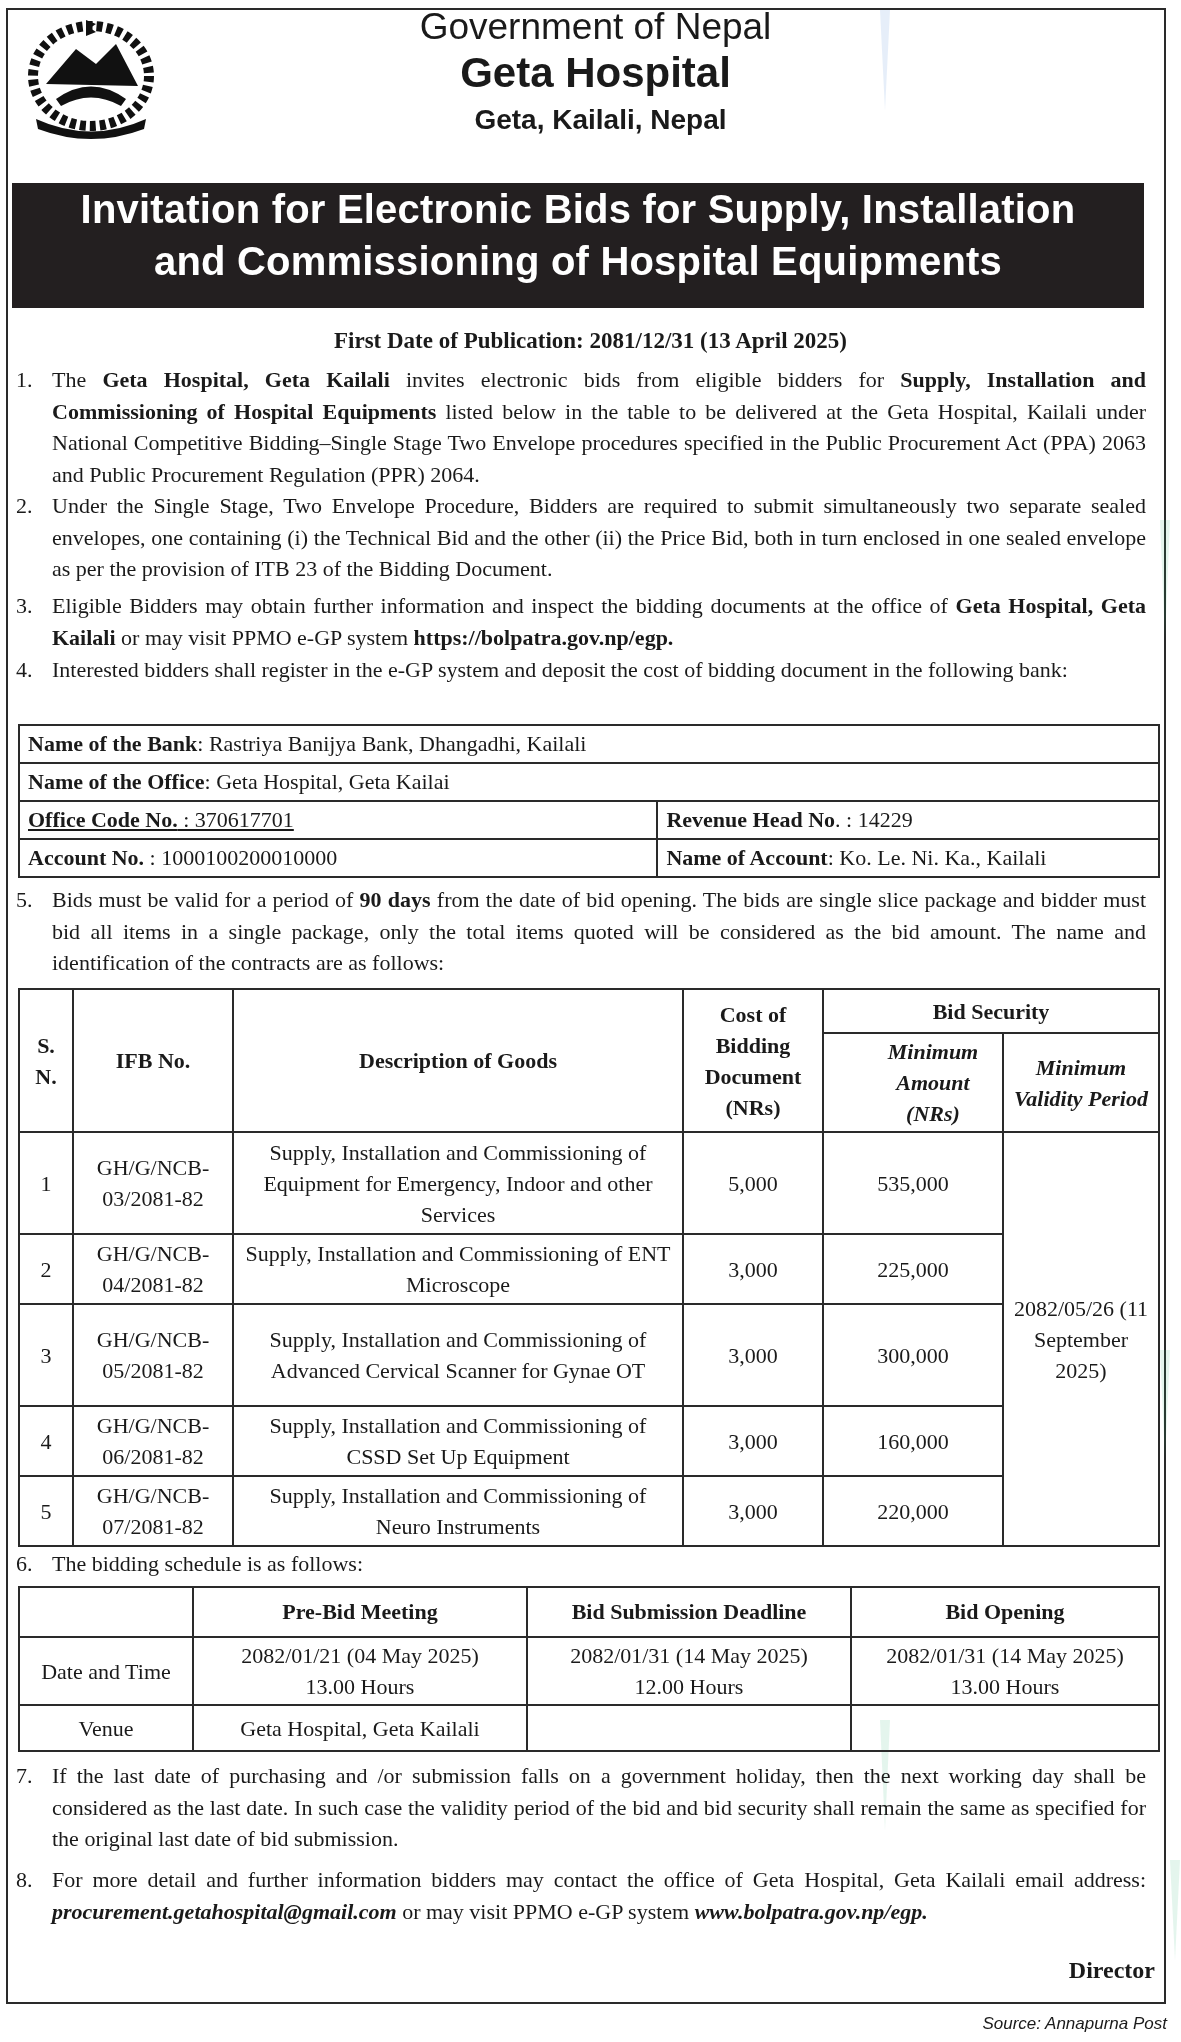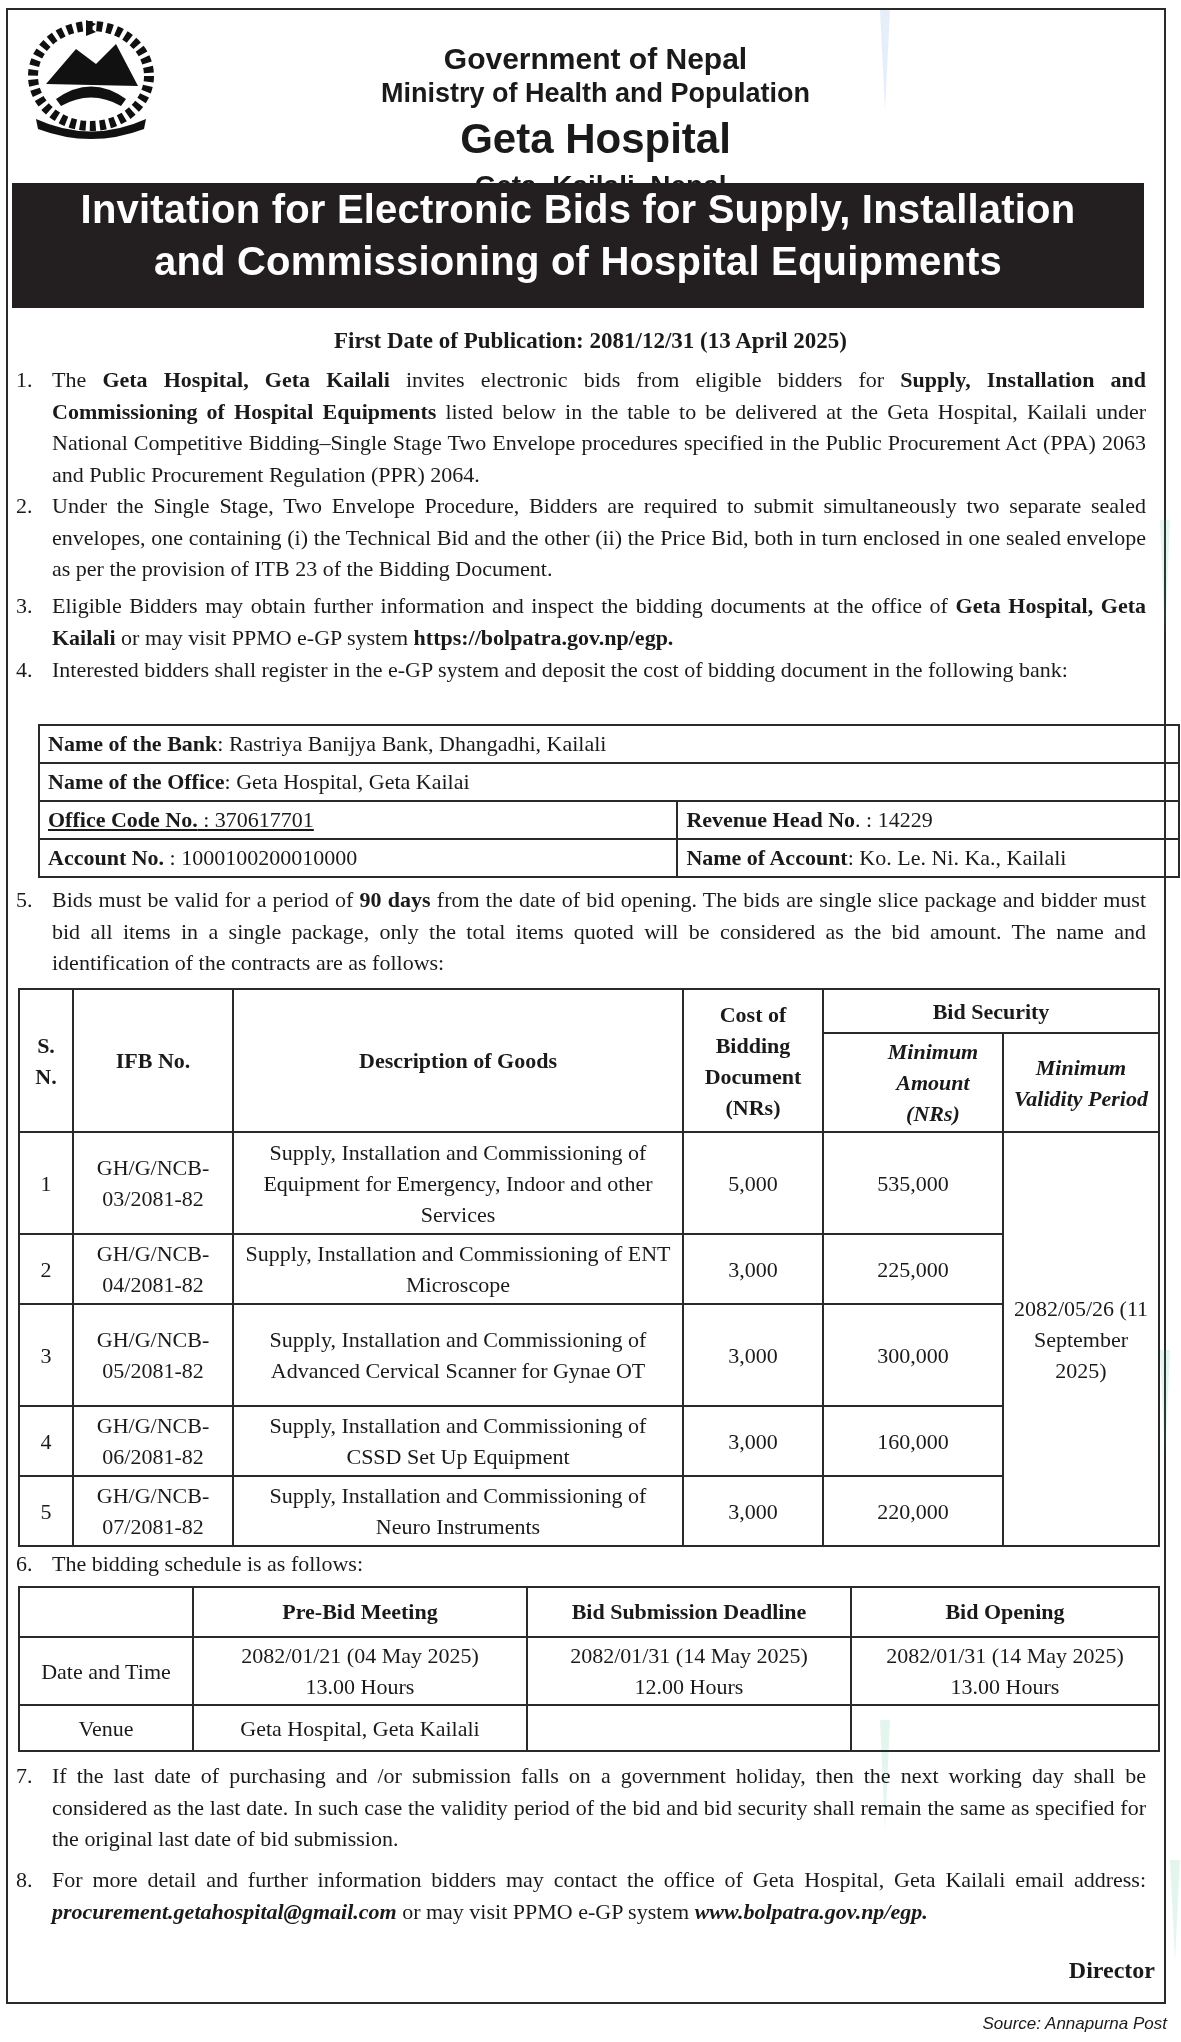--- a/index.html
+++ b/index.html
@@ -6,42 +6,42 @@
   body { width: 1181px; height: 2042px; position: relative; overflow: hidden; color: #1a1a1a; }
   .frame {
     position: absolute; left: 6px; top: 8px; width: 1160px; height: 1996px;
     border: 2px solid #2a2a2a; box-sizing: border-box; background: #fff;
   }
   .sans { font-family: "Liberation Sans", "DejaVu Sans", sans-serif; }
   .serif { font-family: "Liberation Serif", "DejaVu Serif", serif; }
 
   .logo { position: absolute; left: 16px; top: 14px; width: 150px; height: 130px; }
   .hdr { position: absolute; left: 0; right: 0; top: 10px; text-align: center; }
-  .hdr .l1 { font-size: 30px; font-weight: bold; line-height: 34px; margin-left: 10px; margin-top: 32px; }
+  .hdr .l1 { font-size: 37px; font-weight: normal; line-height: 34px; margin-left: 10px; }
   .hdr .l2 { font-size: 27px; font-weight: bold; line-height: 34px; margin-left: 10px; }
   .hdr .l3 { font-size: 42px; font-weight: bold; line-height: 58px; margin-left: 10px; }
   .hdr .l4 { font-size: 28px; font-weight: bold; line-height: 36px; margin-left: 20px; }
 
   .banner {
     position: absolute; left: 12px; top: 183px; width: 1132px; height: 125px;
     background: #231f20; color: #fff; text-align: center;
     font-size: 40px; font-weight: bold; line-height: 52px; box-sizing: border-box;
     letter-spacing: 0.2px;
   }
   .pubdate { position: absolute; left: 0; right: 0; top: 328px; text-align: center; font-size: 23px; font-weight: bold; }
 
   .para { position: absolute; left: 16px; width: 1130px; font-size: 22px; line-height: 31.5px; text-align: justify; }
   .para .num { position: absolute; left: 0; top: 0; }
   .para .txt { display: block; padding-left: 36px; }
   b.i, .bi { font-weight: bold; font-style: italic; }
 
   table { border-collapse: collapse; position: absolute; }
   td, th { border: 2px solid #2a2a2a; font-family: "Liberation Serif", "DejaVu Serif", serif; font-size: 22px; }
 
-  .bank { left: 18px; top: 724px; width: 1142px; margin-left: 20px; }
+  .bank { left: 18px; top: 724px; width: 1142px; }
   .bank td { height: 36px; padding: 0 8px; text-align: left; }
 
   .goods { left: 18px; top: 988px; width: 1142px; }
   .goods th { font-weight: bold; text-align: center; line-height: 31px; padding: 2px 4px; }
   .goods th.it { font-style: italic; }
   .goods td { text-align: center; line-height: 31px; padding: 2px 6px; }
 
   .sched { left: 18px; top: 1586px; width: 1142px; }
   .sched th { font-weight: bold; height: 46px; text-align: center; }
   .sched td { text-align: center; line-height: 31px; padding: 2px 4px; }
@@ -67,21 +67,20 @@
 <svg class="logo" viewBox="0 0 150 130">
   <ellipse cx="75" cy="62" rx="58" ry="50" fill="none" stroke="#111" stroke-width="10" stroke-dasharray="6 4"></ellipse>
   <polygon points="30,70 60,35 80,50 100,30 122,72" fill="#111"></polygon>
   <path d="M40 85 Q75 60 110 85 L105 92 Q75 75 45 92 Z" fill="#111"></path>
   <polygon points="70,6 70,22 80,18 74,14 80,10" fill="#111"></polygon>
   <path d="M20 105 Q75 130 130 105 L128 115 Q75 135 22 115 Z" fill="#111"></path>
 </svg>
 
 <div class="hdr sans">
   <div class="l1">Government of Nepal</div>
-  <div class="l2">Ministry of Health and Population</div>
   <div class="l3">Geta Hospital</div>
   <div class="l4">Geta, Kailali, Nepal</div>
 </div>
 
 <div class="banner sans">
   <div>Invitation for Electronic Bids for Supply, Installation</div>
   <div>and Commissioning of Hospital Equipments</div>
 </div>
 
 <div class="pubdate serif">First Date of Publication: 2081/12/31 (13 April 2025)</div>

